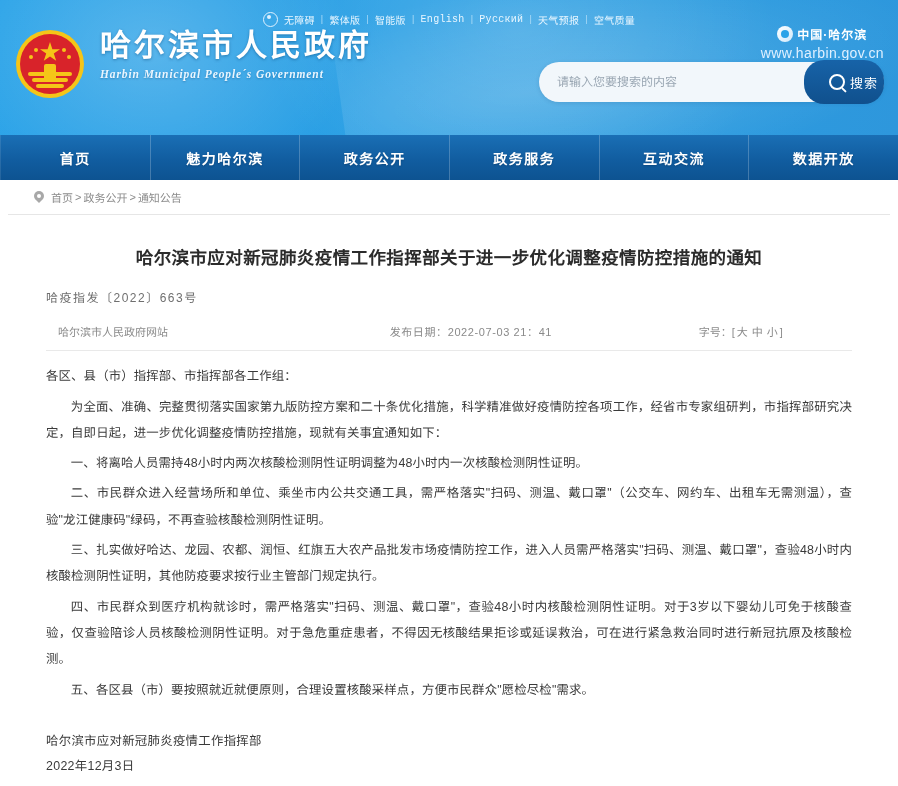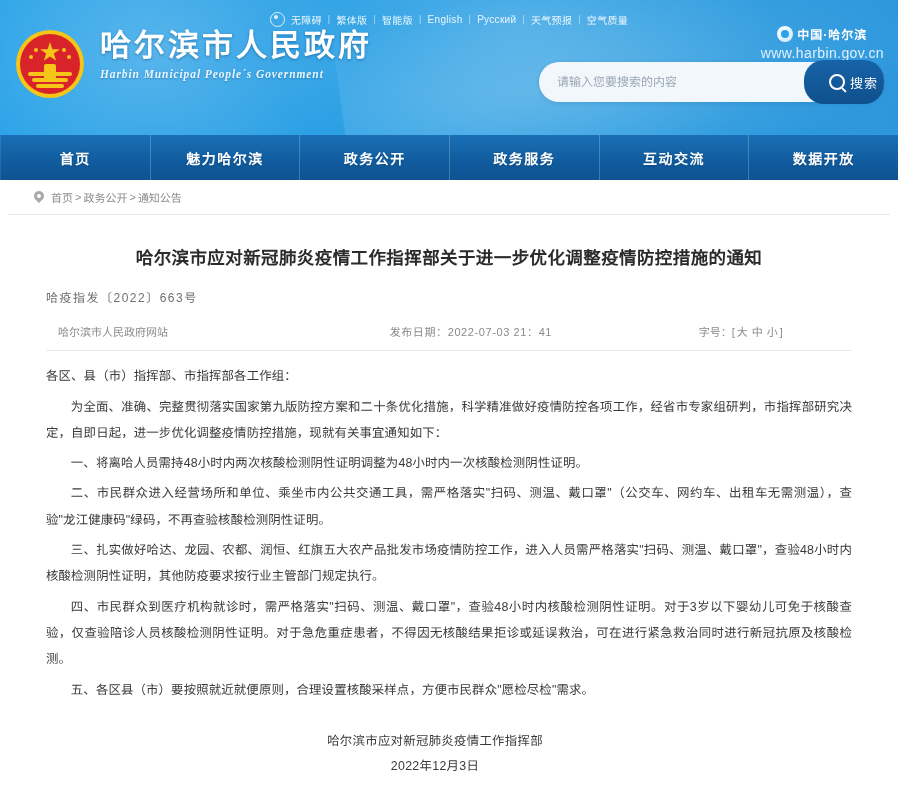--- a/index.html
+++ b/index.html
@@ -40,21 +40,21 @@
   }
   .access-icon{
     width:13px;height:13px;border-radius:50%;
     border:1.4px solid #dff1ff;margin-right:6px;position:relative;
     display:inline-block;flex:none;
   }
   .access-icon:before{
     content:"";position:absolute;left:3.2px;top:2.2px;width:4px;height:4px;
     border-radius:50%;background:#dff1ff;
   }
-  .toplinks a{color:#e8f6ff;text-decoration:none;white-space:nowrap;}
+  .toplinks a{color:#e8f6ff;text-decoration:none;white-space:nowrap;font-family:Liberation Mono, monospace;}
   .toplinks .sep{color:#bde3fa;margin:0 6px;font-size:9px;opacity:.85;}
 
   
   .brand{position:absolute;left:14px;top:28px;display:flex;align-items:flex-start;z-index:5;}
   .emblem{width:72px;height:72px;flex:none;position:relative;}
   .titles{margin-left:14px;}
   .site-title{
     font-size:31px;font-weight:bold;color:#ffffff;letter-spacing:3px;line-height:1.15;
     text-shadow:0 1px 3px rgba(0,60,110,.45);
   }
@@ -160,21 +160,21 @@
   .meta-font{width:28%;text-align:center;}
   .meta-font .fz{cursor:pointer;margin:0 2px;}
 
   .doc-body{margin-top:12px;}
   .doc-body p{
     font-size:12.4px;color:#3a3a3a;line-height:2.12;margin:0 0 4px;
     text-align:justify;letter-spacing:.15px;
   }
   .doc-body p.indent{text-indent:2em;}
 
-  .sign{margin-top:26px;text-align:center;padding-right:28px;}
+  .sign{margin-top:26px;text-align:left;padding-right:28px;}
   .sign div{font-size:12.4px;color:#3a3a3a;line-height:2;letter-spacing:.3px;}
 </style>
 </head>
 <body>
 
 <div class="page">
 
   <div class="header">
     <div class="hdr-swoosh"></div>
 

